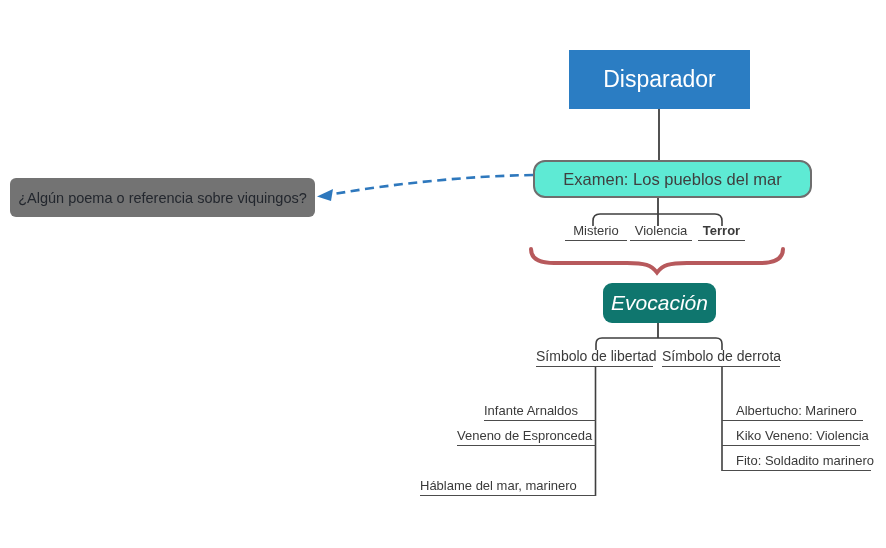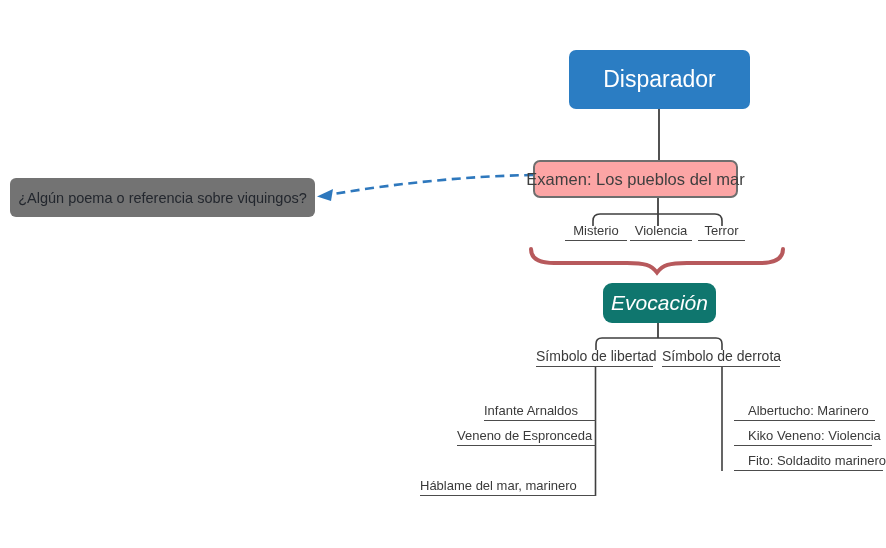--- a/index.html
+++ b/index.html
@@ -13,26 +13,26 @@
   #wires { position:absolute; left:0; top:0; width:886px; height:548px; }
 
   .node {
     position:absolute;
     display:flex; align-items:center; justify-content:center;
     box-sizing:border-box;
     white-space:nowrap;
   }
   .node-root {
     left:569px; top:50px; width:181px; height:59px;
-    background:#2b7dc3; border-radius:7px;
+    background:#2b7dc3; border-radius:0;
     color:#ffffff; font-size:23px;
   }
   .node-exam {
-    left:533px; top:160px; width:205px; height:38px;
-    background:#fca5a5; border:2px solid #6e6e6e; border-radius:7px;
+    left:533px; top:160px; width:279px; height:38px;
+    background:#5eead4; border:2px solid #6e6e6e; border-radius:12px;
     color:#3f3f3f; font-size:16.5px;
   }
   .node-query {
     left:10px; top:178px; width:305px; height:39px;
     background:#737373; border-radius:6px;
     color:#23272e; font-size:14.5px;
   }
   .node-evocation {
     left:603px; top:283px; width:113px; height:40px;
     background:#0f766e; border-radius:9px;
@@ -43,28 +43,28 @@
     position:absolute;
     box-sizing:border-box;
     border-bottom:1.6px solid #4c4c4c;
     color:#3a3a3a;
     text-align:center;
     font-size:13px; height:18px; line-height:16px;
     white-space:nowrap;
   }
   .theme-misterio  { left:565px; top:223px; width:62px; }
   .theme-violencia { left:630px; top:223px; width:62px; }
-  .theme-terror    { left:698px; top:223px; width:47px; }
+  .theme-terror    { left:698px; top:223px; width:47px;font-weight:bold; }
 
   .branch-label { font-size:14px; height:19px; line-height:17px; }
   .branch-libertad { left:536px; top:348px; width:117px; }
   .branch-derrota  { left:662px; top:348px; width:118px; }
 
   .leaf-left  { text-align:left; padding-right:13px; }
-  .leaf-right { text-align:left;  padding-left:14px;margin-left:12px; }
+  .leaf-right { text-align:left;  padding-left:14px; }
   .leaf-l0 { left:484px; top:403px; width:112px; }
   .leaf-l1 { left:457px; top:428px; width:139px; }
   .leaf-l2 { left:472px; top:453px; width:124px; }
   .leaf-l3 { left:420px; top:478px; width:176px; }
   .leaf-r0 { left:722px; top:403px; width:141px; }
   .leaf-r1 { left:722px; top:428px; width:138px; }
   .leaf-r2 { left:722px; top:453px; width:149px; }
 </style>
 </head>
 <body>

